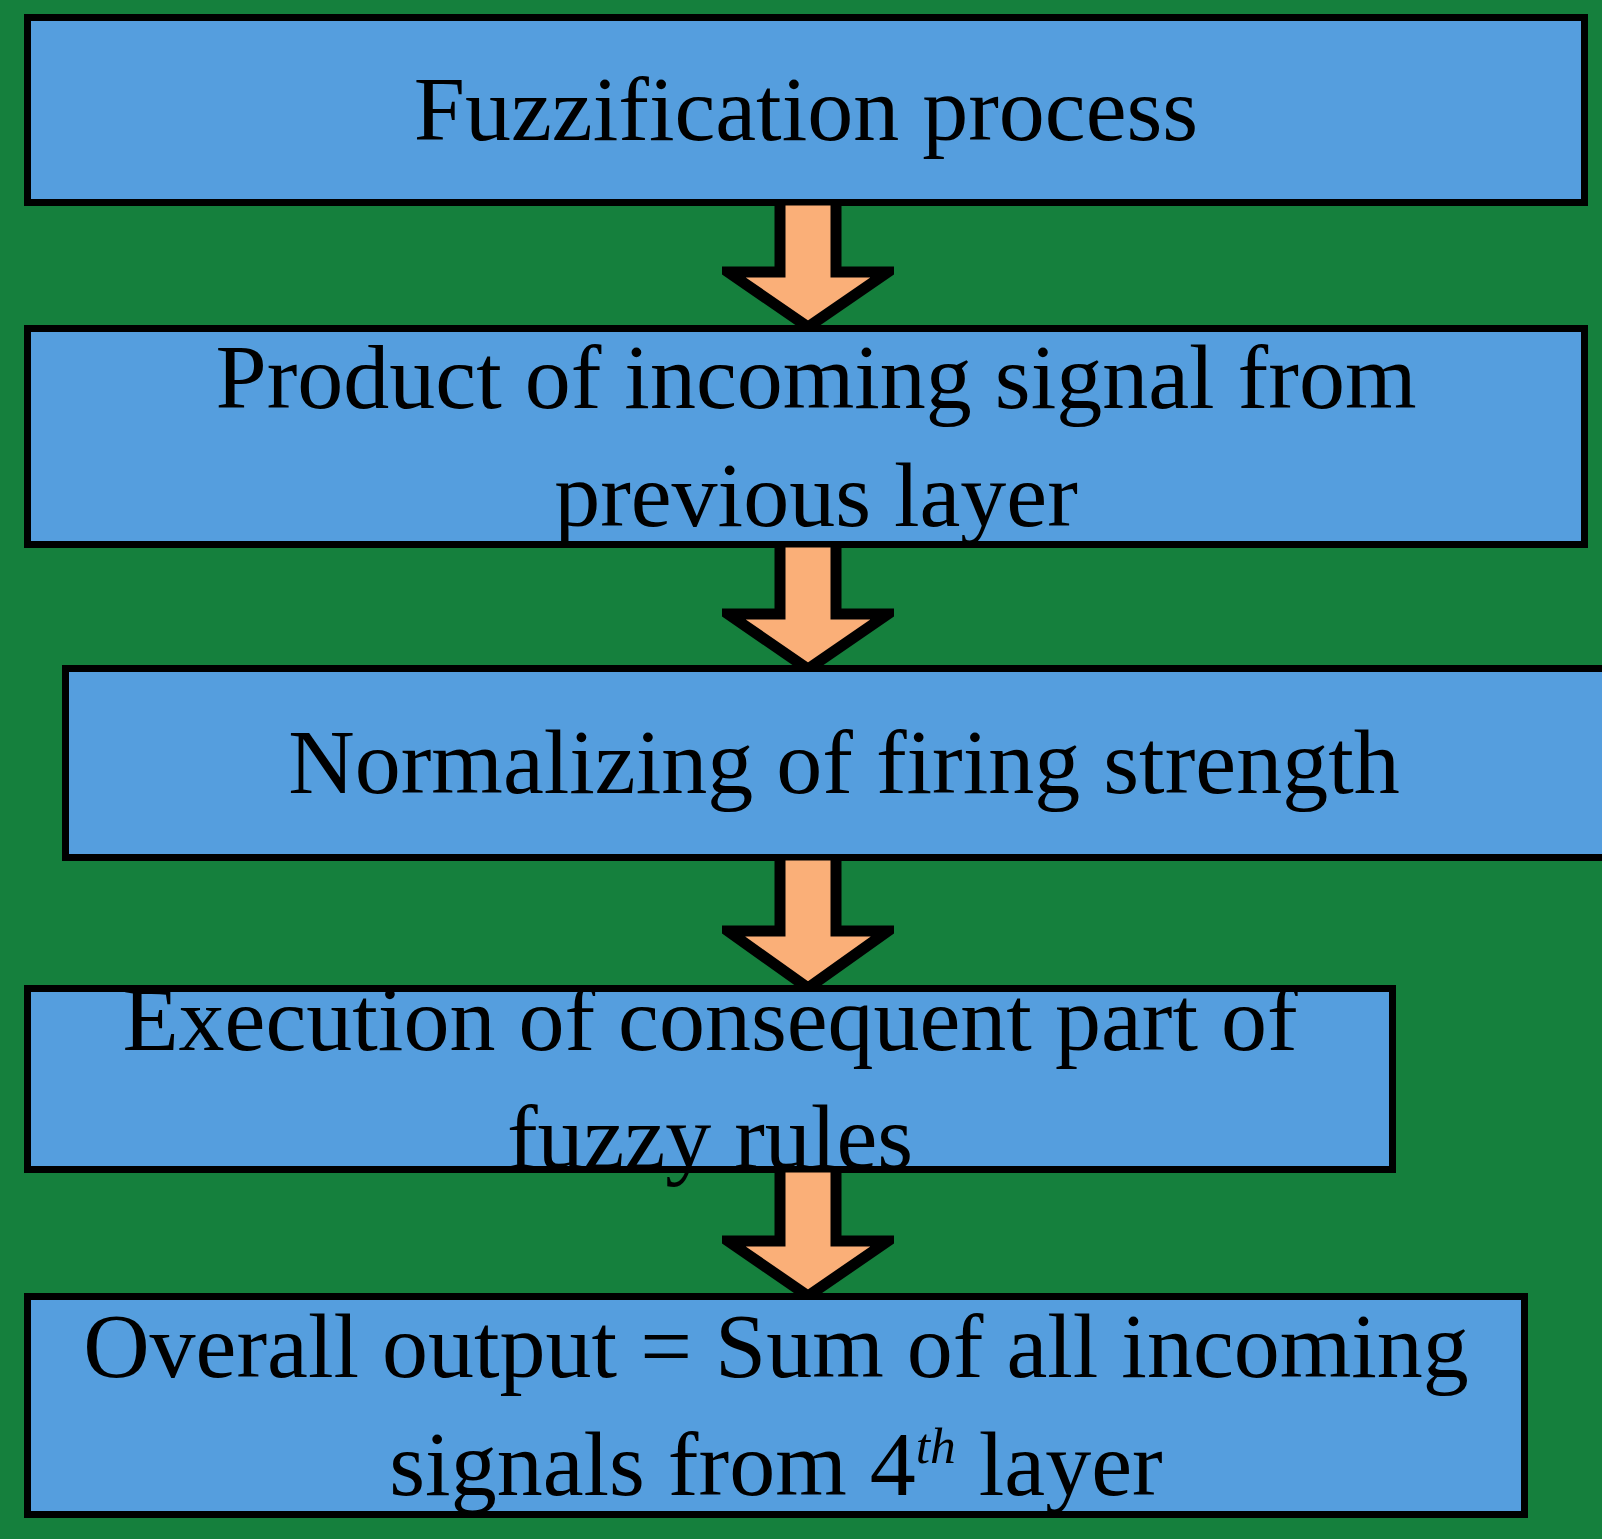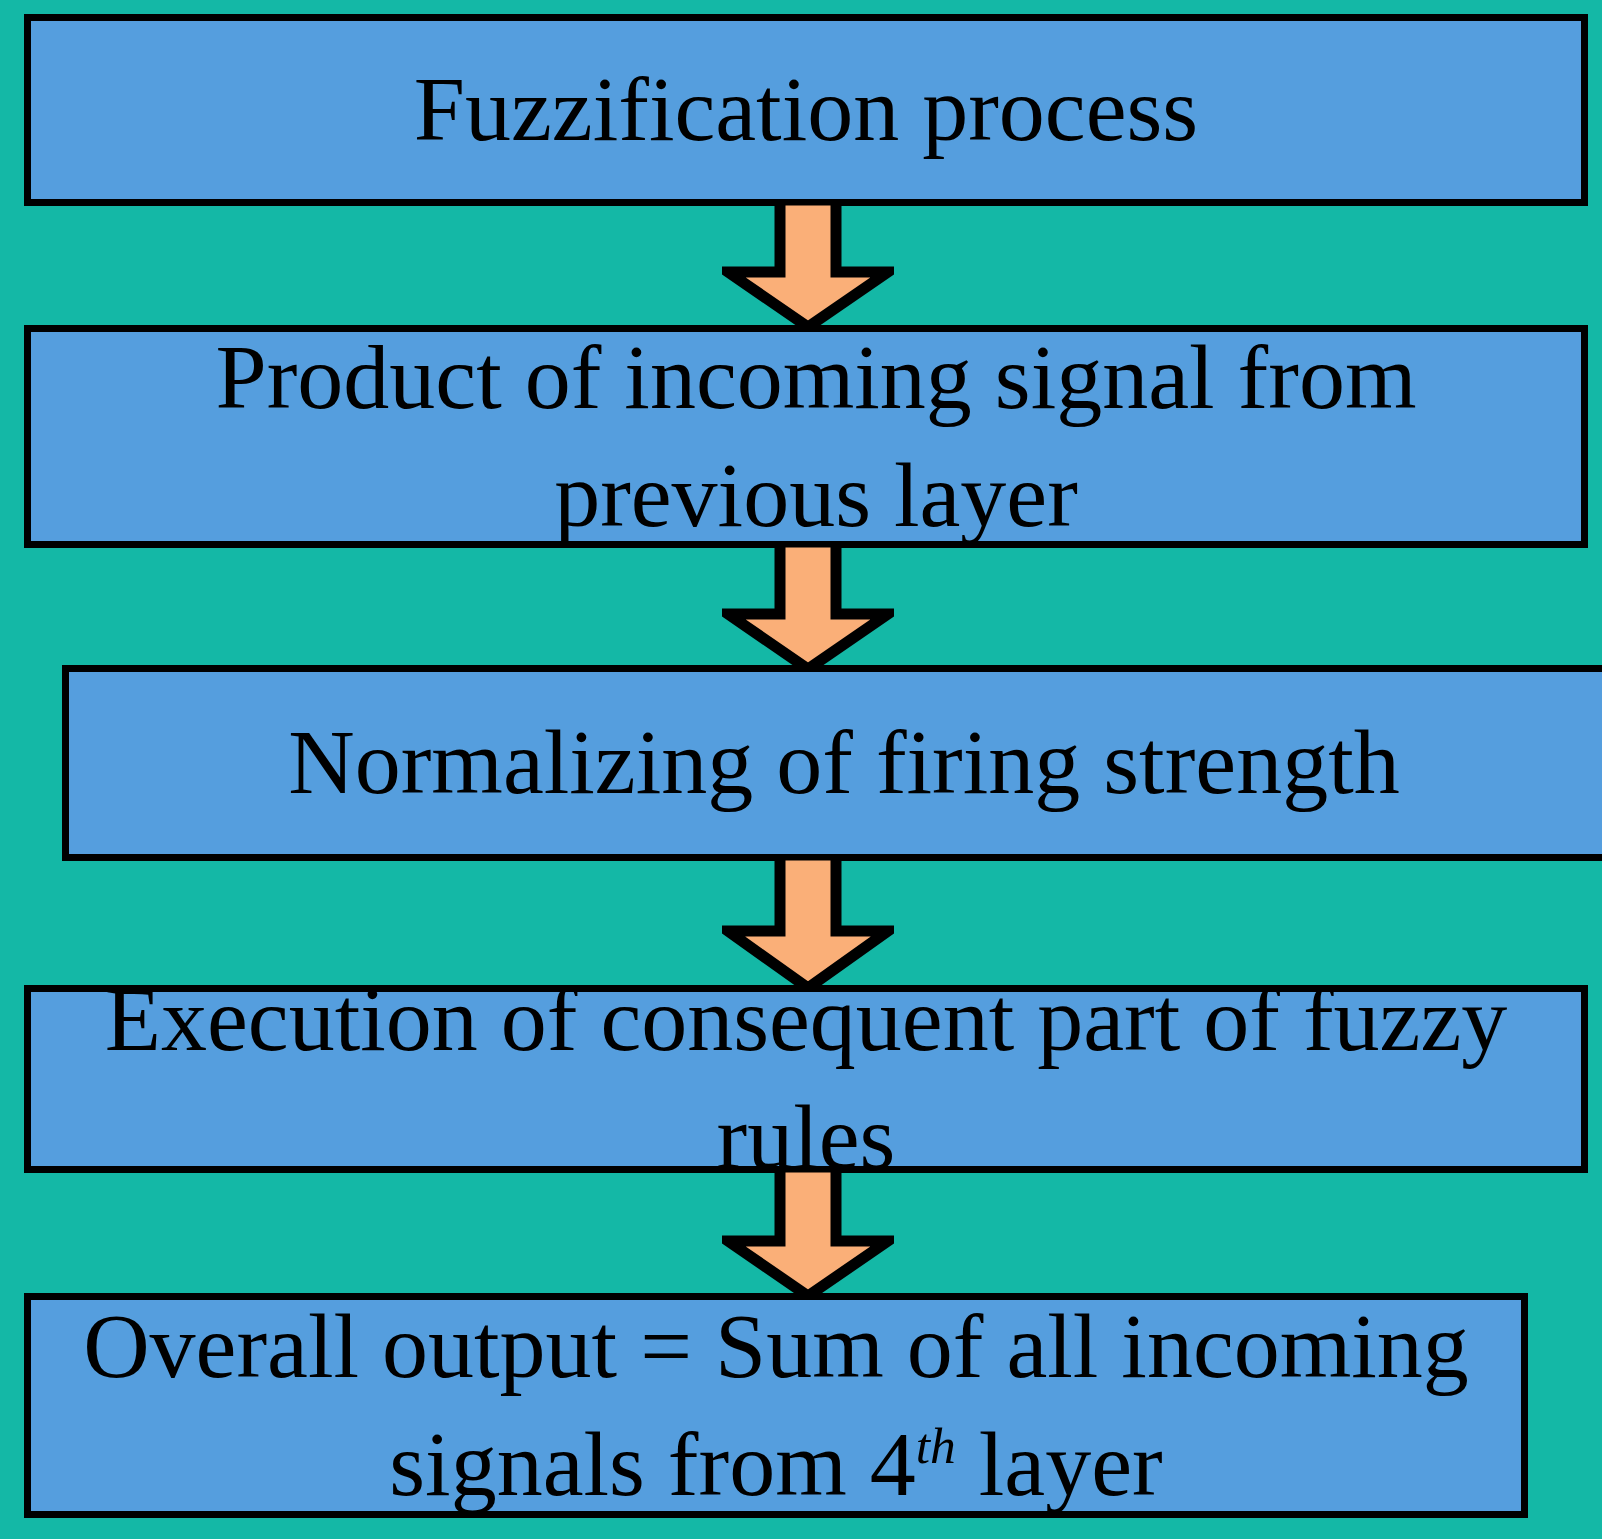--- a/index.html
+++ b/index.html
@@ -7,21 +7,21 @@
     padding: 0;
     background: #ffffff;
   }
   body {
     font-family: "Liberation Serif", "DejaVu Serif", serif;
   }
   #canvas {
     position: relative;
     width: 1602px;
     height: 1539px;
-    background: #14b8a6;
+    background: #15803d;
     overflow: hidden;
   }
   .flow-box {
     position: absolute;
     box-sizing: border-box;
     background: #559EDE;
     border: 7px solid #000000;
     display: flex;
     align-items: center;
     justify-content: center;
@@ -44,21 +44,21 @@
   }
   .arrow-wrap {
     position: absolute;
   }
   .arrow-wrap svg {
     display: block;
   }
   #box-1 { left: 24px;  top: 14px;   width: 1564px; height: 192px; }
   #box-2 { left: 24px;  top: 325px;  width: 1564px; height: 223px; padding-left: 20px; }
   #box-3 { left: 24px;  top: 665px;  width: 1564px; height: 196px; margin-left: 38px; }
-  #box-4 { left: 24px;  top: 985px;  width: 1564px; height: 188px; }
+  #box-4 { left: 24px;  top: 985px;  width: 1372px; height: 188px; }
   #box-5 { left: 24px;  top: 1293px; width: 1504px; height: 225px; }
 
   #arrow-1 { left: 722px; top: 200px;  width: 172px; height: 130px; }
   #arrow-2 { left: 722px; top: 542px;  width: 172px; height: 130px; }
   #arrow-3 { left: 722px; top: 855px;  width: 172px; height: 136px; }
   #arrow-4 { left: 722px; top: 1167px; width: 172px; height: 132px; }
 </style>
 </head>
 <body>
 

